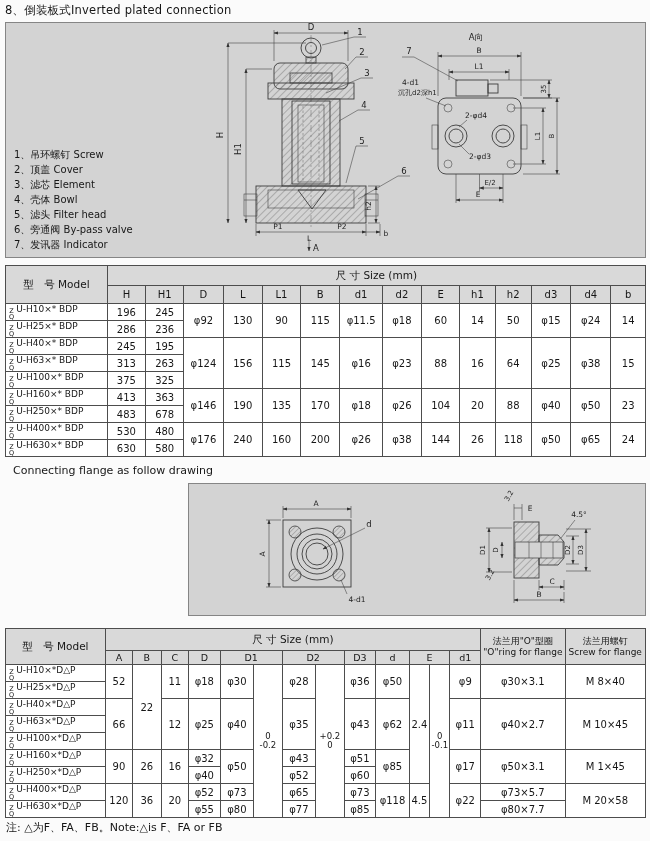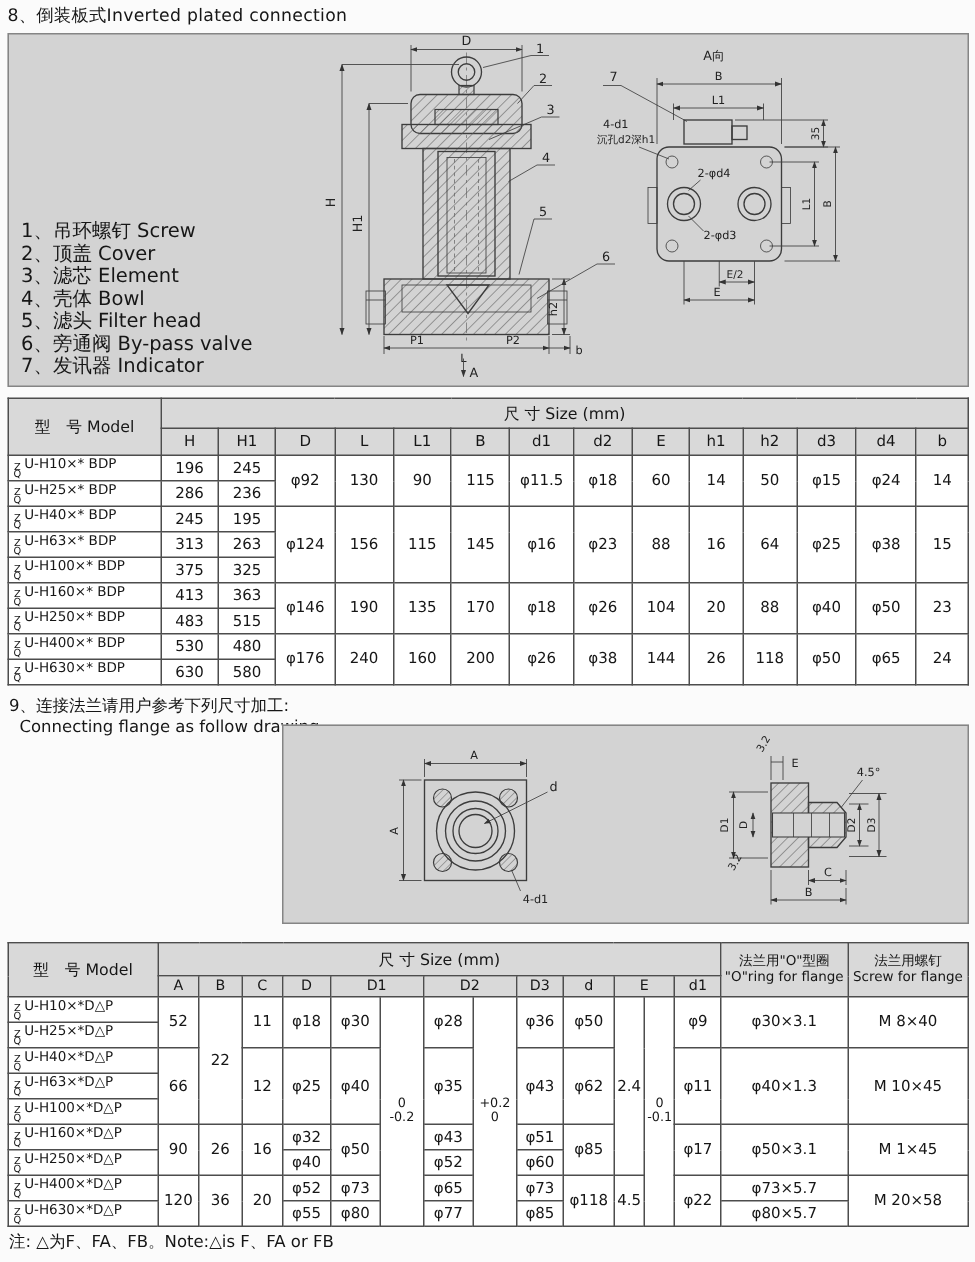--- a/index.html
+++ b/index.html
@@ -7,21 +7,21 @@
     width:650px;height:841px;position:relative;
     background:#fbfbfb;color:#161616;
     font-family:"DejaVu Sans","Liberation Sans",sans-serif;
     overflow:hidden;
   }
   .abs{position:absolute;}
   .title{left:5px;top:3px;font-size:11.5px;letter-spacing:0.2px;}
   .panel{background:#d3d3d3;border:1px solid #858585;box-sizing:border-box;}
   #panel1{left:5px;top:22px;width:641px;height:236px;}
   #panel2{left:188px;top:483px;width:458px;height:133px;}
-  .parts{left:8px;top:124px;font-size:13px;line-height:15px;white-space:nowrap;}
+  .parts{left:8px;top:124px;font-size:10px;line-height:15px;white-space:nowrap;}
   .sec9{left:6px;top:464px;font-size:11px;line-height:13.5px;}
   .sec9 .en{padding-left:7px;}
   .footnote{left:6px;top:820px;font-size:11px;}
 
   table{border-collapse:collapse;table-layout:fixed;background:#fff;border-radius:15px;}
   #t1{left:5px;top:265px;width:641px;}
   #t2{left:5px;top:628px;width:641px;}
   th,td{border:1px solid #4d4d4d;text-align:center;vertical-align:middle;
         padding:0;font-weight:normal;overflow:hidden;}
   th{background:#d9d9d9;font-size:10.5px;}
@@ -343,21 +343,21 @@
       <td rowspan="2">φ40</td>
       <td rowspan="2">φ50</td>
       <td rowspan="2">23</td>
     </tr>
     <tr>
       <td class="model"><span class="pfx">
             <span>Z</span>
             <span>Q</span>
           </span><span>U-H250×* BDP</span></td>
       <td>483</td>
-      <td>515</td>
+      <td>678</td>
     </tr>
     <tr>
       <td class="model"><span class="pfx">
             <span>Z</span>
             <span>Q</span>
           </span><span>U-H400×* BDP</span></td>
       <td>530</td>
       <td>480</td>
       <td rowspan="2">φ176</td>
       <td rowspan="2">240</td>
@@ -377,21 +377,20 @@
             <span>Z</span>
             <span>Q</span>
           </span><span>U-H630×* BDP</span></td>
       <td>630</td>
       <td>580</td>
     </tr>
   </tbody>
 </table>
 
 <div class="abs sec9">
-  <div>9、连接法兰请用户参考下列尺寸加工:</div>
   <div class="en">Connecting flange as follow drawing</div>
 </div>
 
 <div id="panel2" class="abs panel">
   <svg width="456" height="131" viewBox="0 0 456 131">
 
     <g>
       <line class="dim" x1="94" y1="34" x2="94" y2="22"></line>
       <line class="dim" x1="162" y1="34" x2="162" y2="22"></line>
       <line class="dim" x1="94" y1="25" x2="162" y2="25" marker-start="url(#ar)" marker-end="url(#ar)"></line>
@@ -540,21 +539,21 @@
             <span>Q</span>
           </span><span>U-H40×*D△P</span></td>
       <td rowspan="3">66</td>
       <td rowspan="3">12</td>
       <td rowspan="3">φ25</td>
       <td rowspan="3">φ40</td>
       <td rowspan="3">φ35</td>
       <td rowspan="3">φ43</td>
       <td rowspan="3">φ62</td>
       <td rowspan="3">φ11</td>
-      <td rowspan="3">φ40×1.3</td>
+      <td rowspan="3">φ40×2.7</td>
       <td rowspan="3">M 10×45</td>
     </tr>
     <tr>
       <td class="model"><span class="pfx">
             <span>Z</span>
             <span>Q</span>
           </span><span>U-H63×*D△P</span></td>
     </tr>
     <tr>
       <td class="model"><span class="pfx">
@@ -608,18 +607,18 @@
     </tr>
     <tr>
       <td class="model"><span class="pfx">
             <span>Z</span>
             <span>Q</span>
           </span><span>U-H630×*D△P</span></td>
       <td>φ55</td>
       <td>φ80</td>
       <td>φ77</td>
       <td>φ85</td>
-      <td>φ80×5.7</td>
+      <td>φ80×7.7</td>
     </tr>
   </tbody>
 </table>
 
 <div class="abs footnote">注: △为F、FA、FB。Note:△is F、FA or FB</div>
 
 </body></html>

